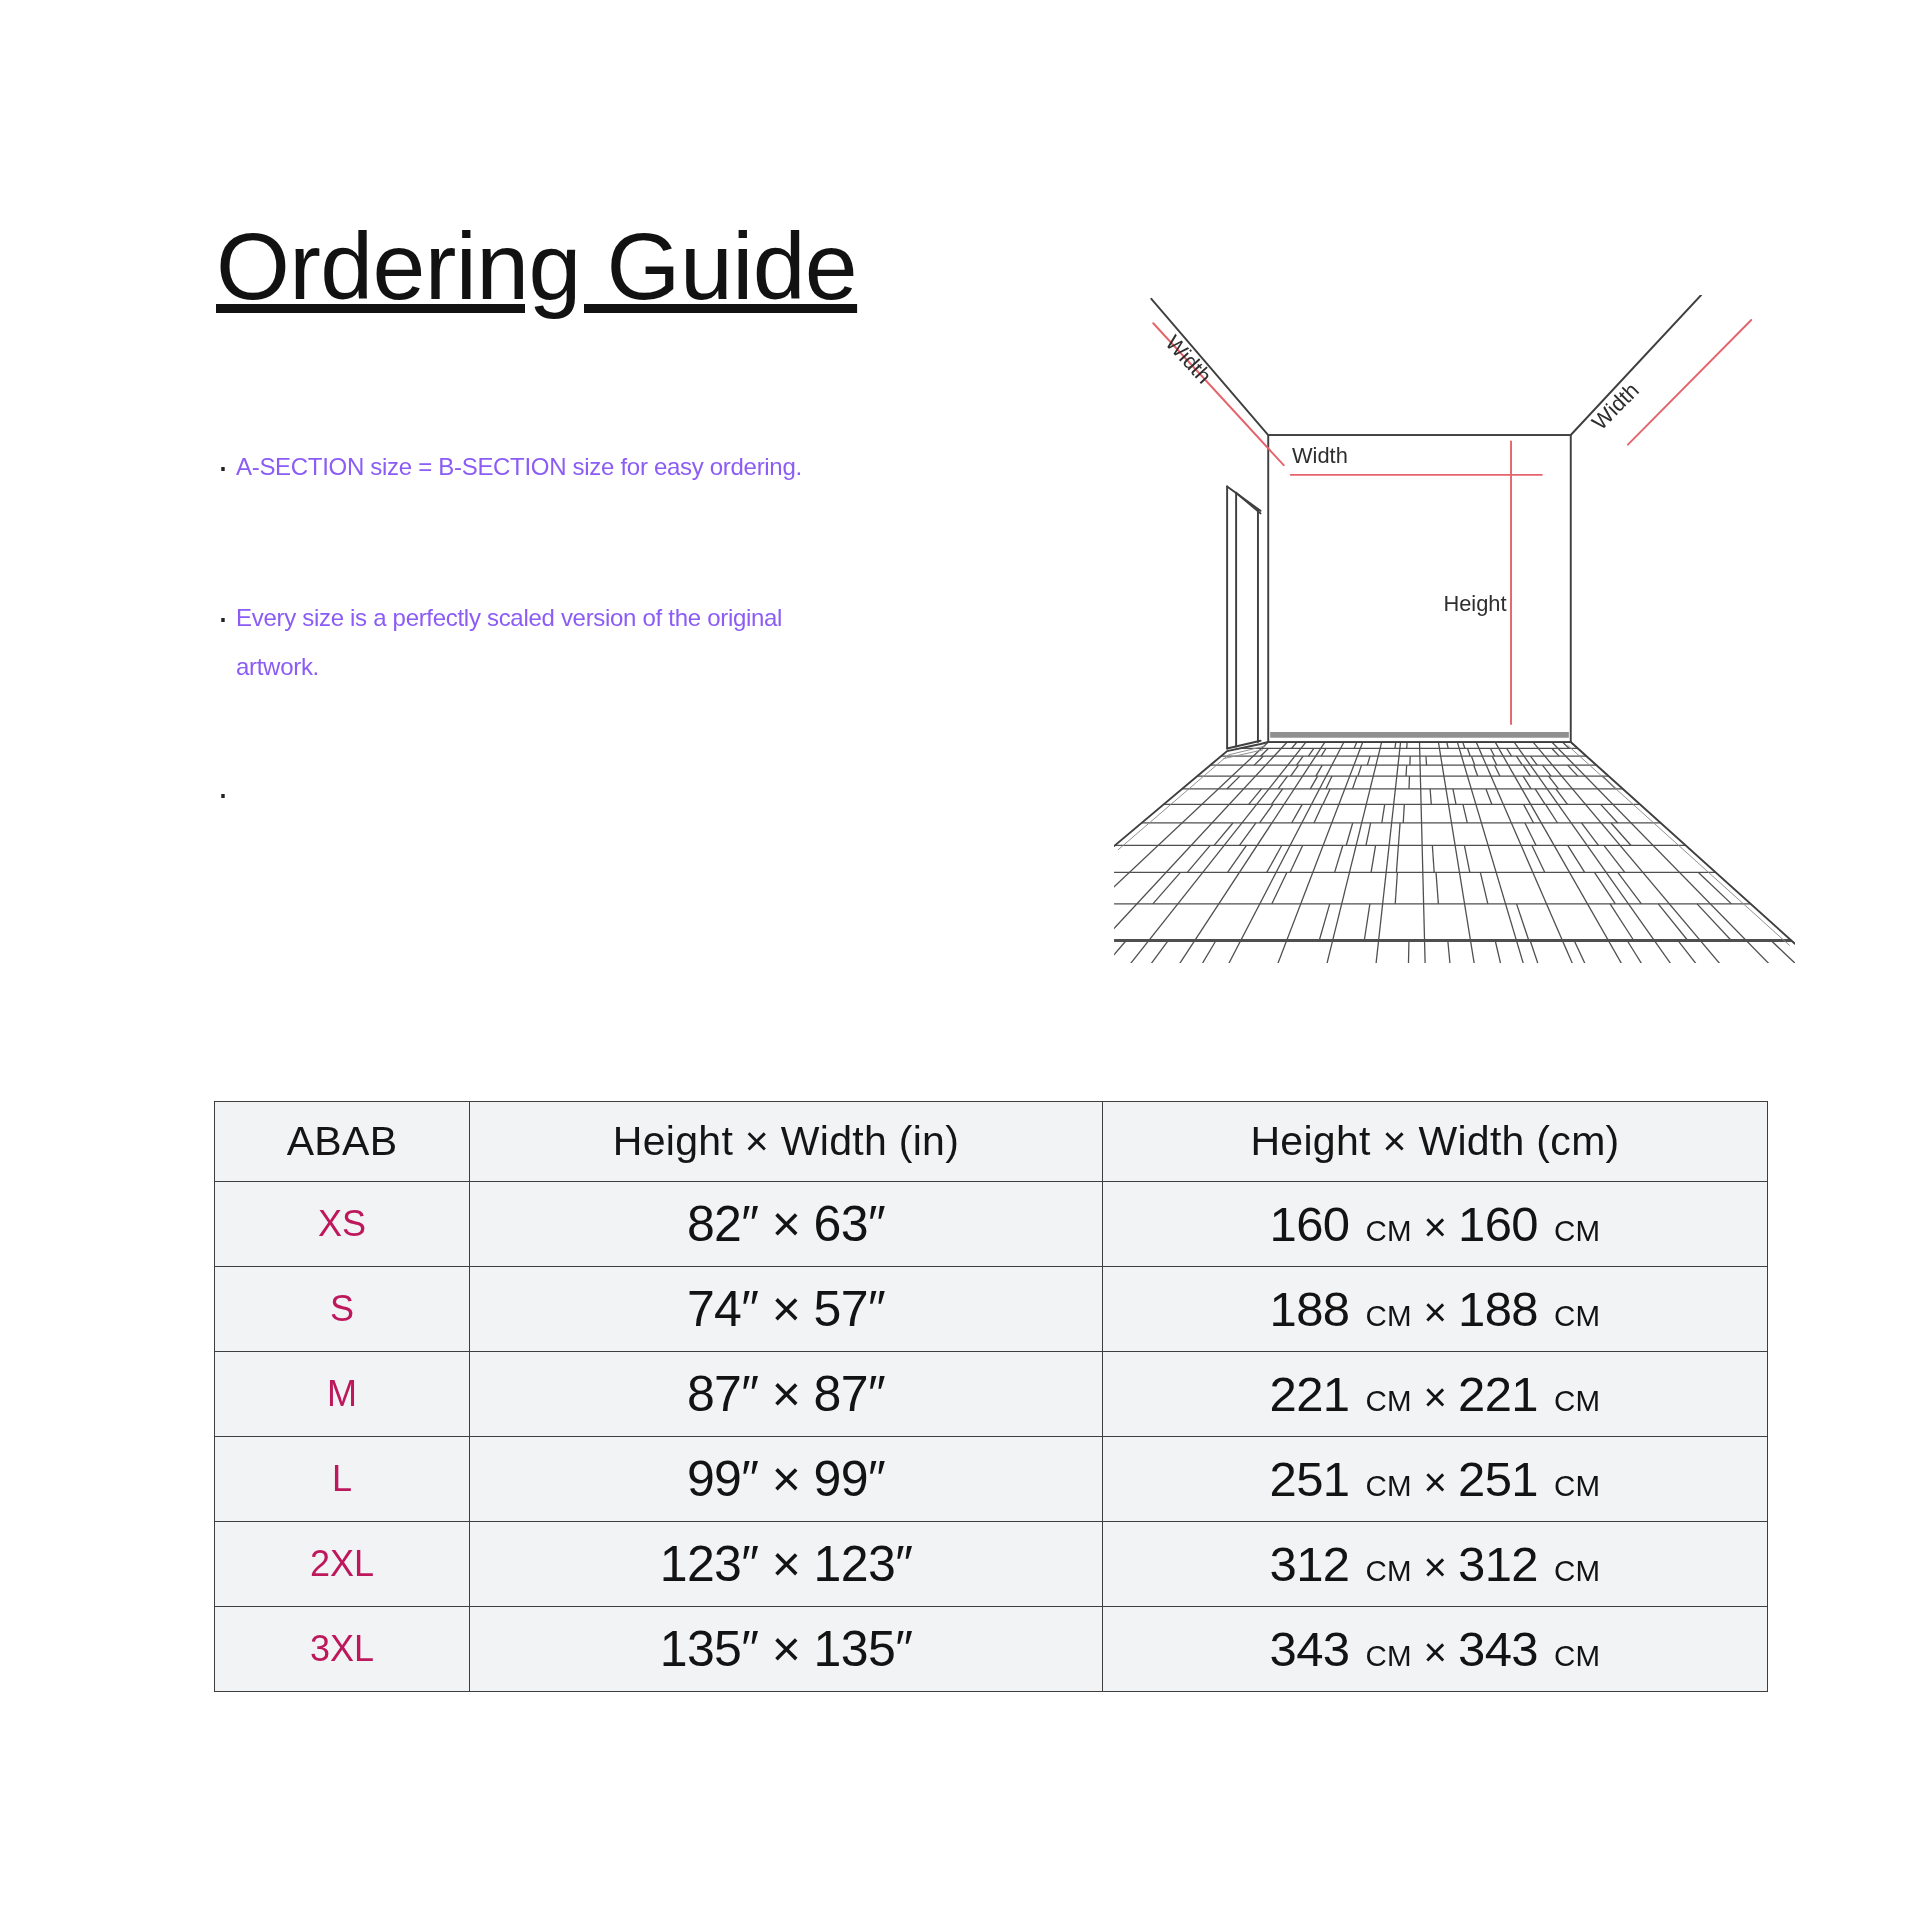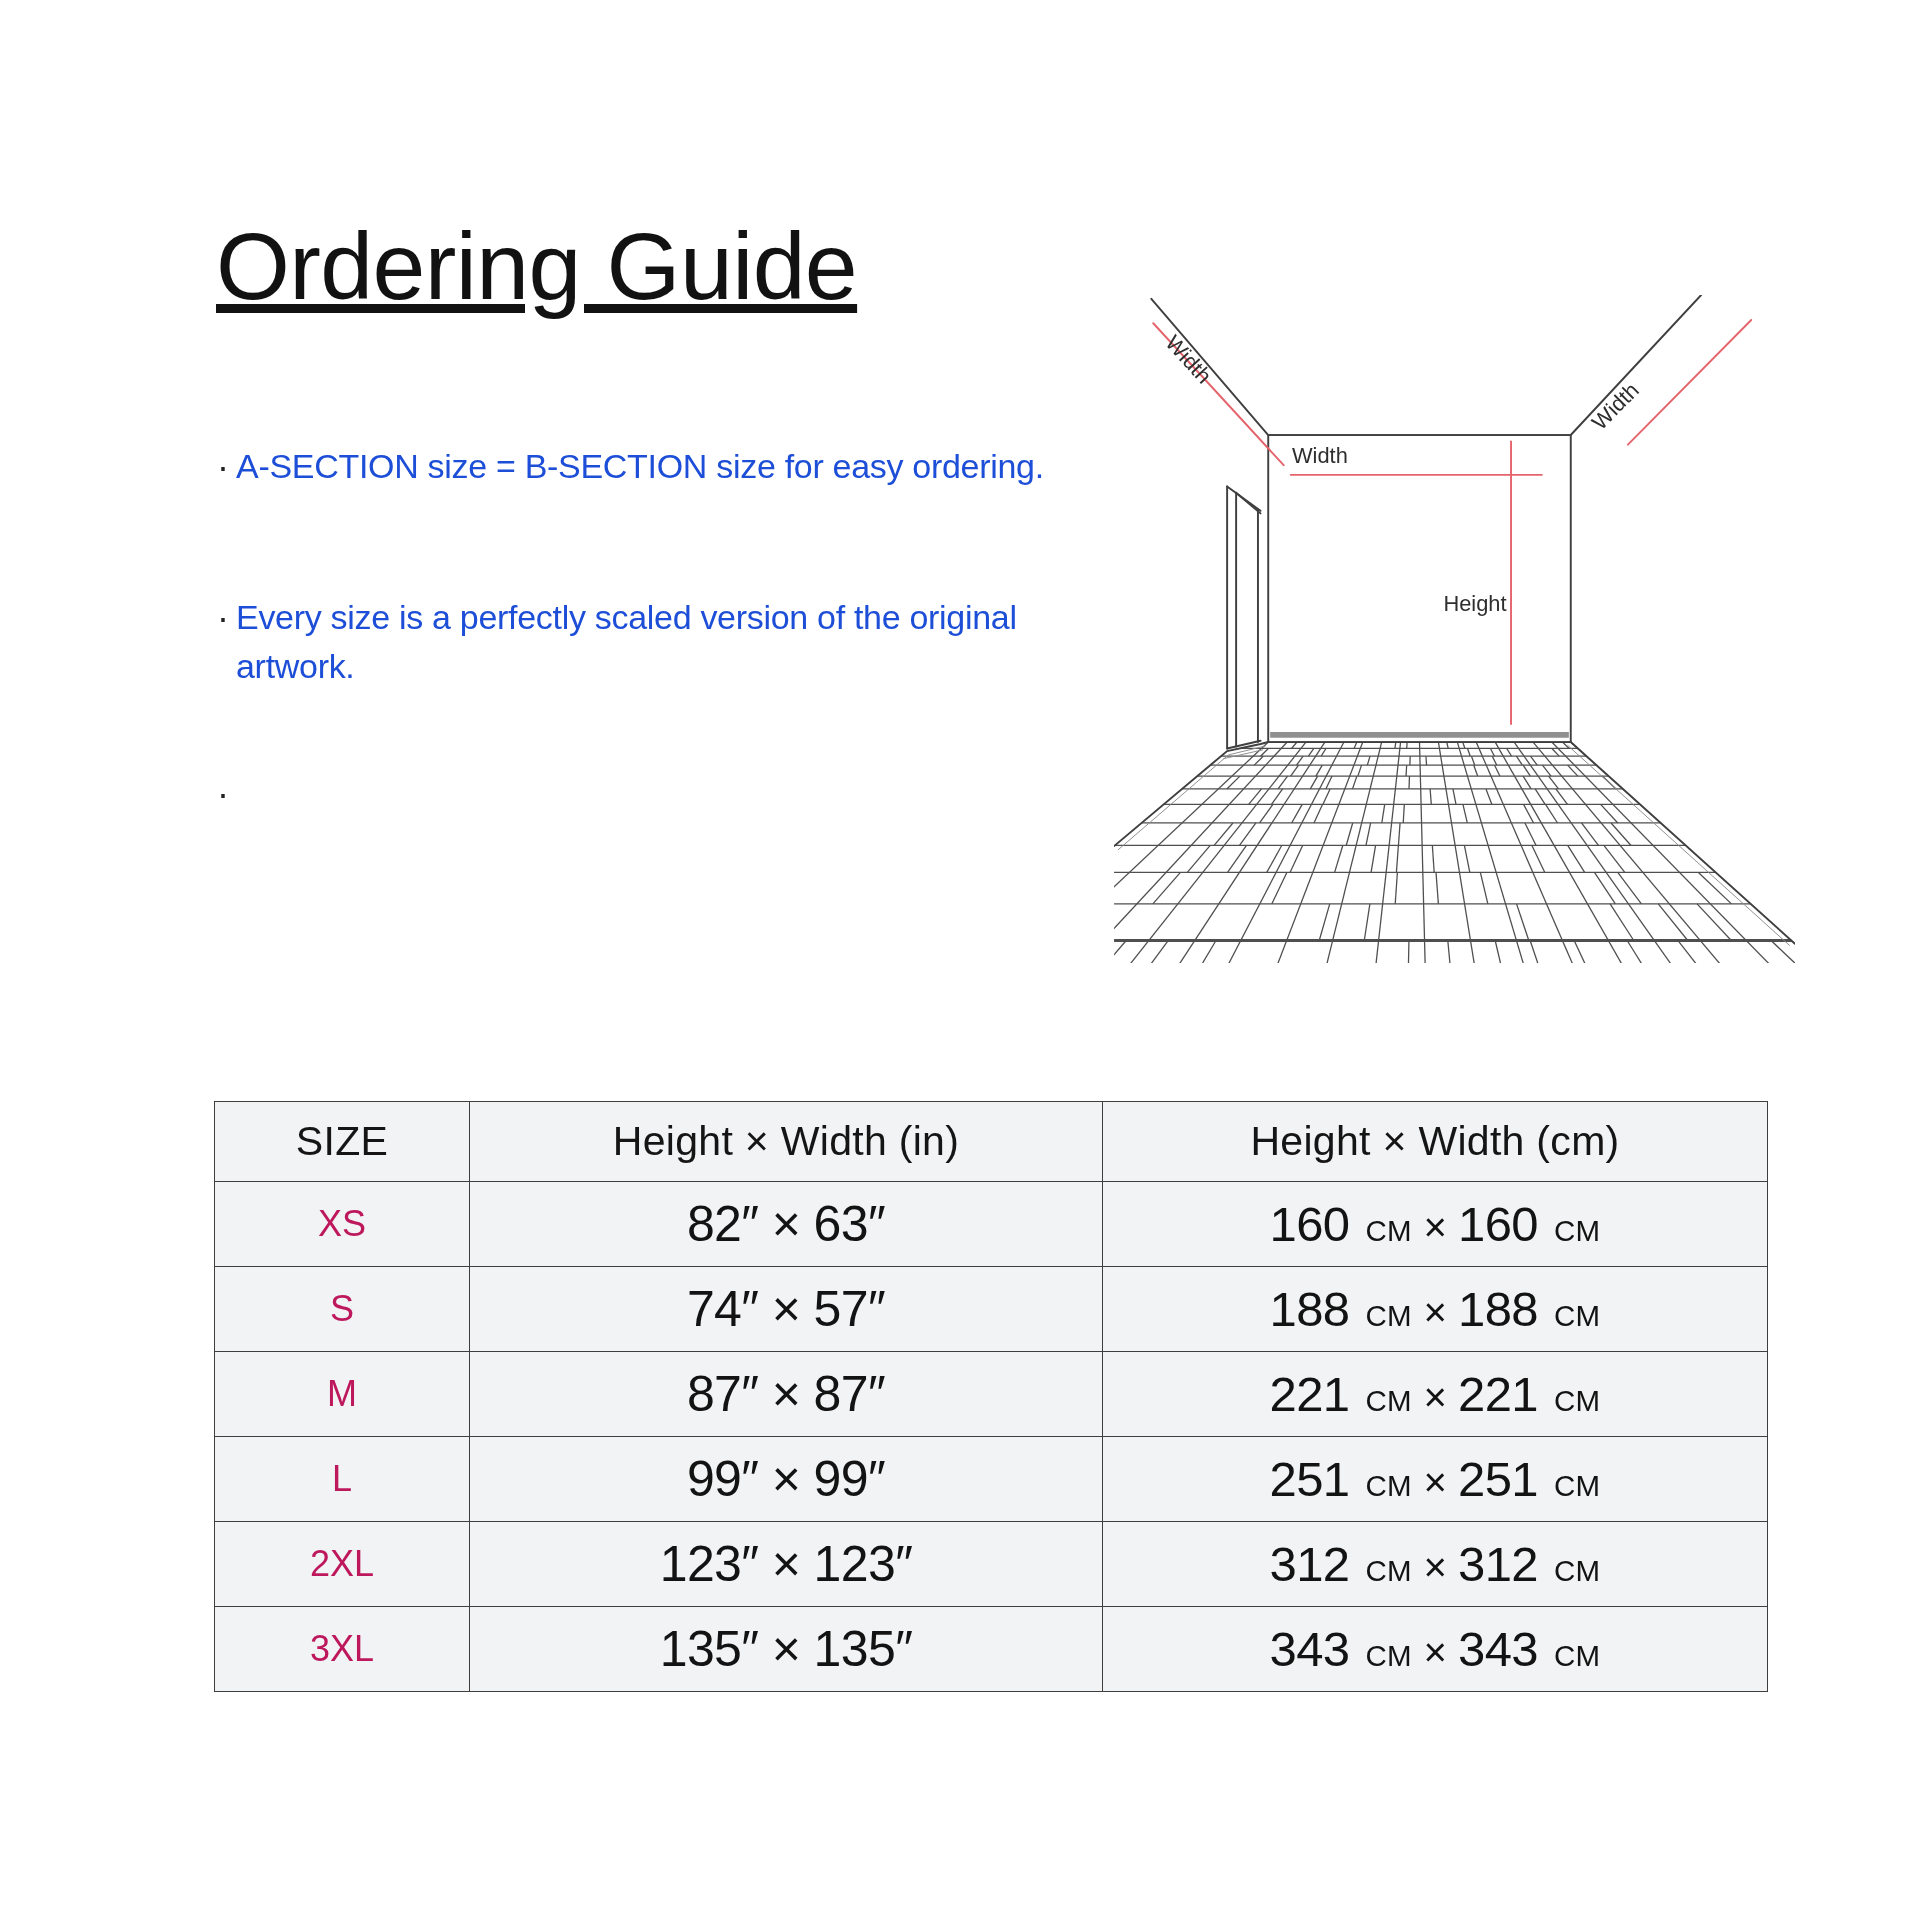--- a/index.html
+++ b/index.html
@@ -33,25 +33,25 @@
     display: flex;
     width: 1002px;
   }
   .bullet .dot {
     flex: 0 0 19px;
     font-size: 36px;
     line-height: 49px;
     color: #222;
   }
   .bullet .bullet-text {
-    font-size: 34px;
+    font-size: 24px;
     line-height: 49px;
     letter-spacing: -0.3px;
     white-space: pre-line;
-    color: #1d4ed8;
+    color: #8b5cf6;
   }
   #bullet-1 { top: 442px; }
   #bullet-2 { top: 593px; }
   #bullet-3 { top: 769px; }
 
   .room {
     position: absolute;
     left: 1114px;
     top: 295px;
     width: 681px;
@@ -289,21 +289,21 @@
 </div>
 
 <table class="size-table">
   <colgroup>
     <col style="width:255px">
       <col style="width:633px">
       <col style="width:665px">
   </colgroup>
   <thead>
     <tr>
-      <th>SIZE</th>
+      <th>ABAB</th>
       <th>Height × Width (in)</th>
       <th>Height × Width (cm)</th>
     </tr>
   </thead>
   <tbody>
     <tr>
       <td class="c-size">XS</td>
       <td class="c-in">82″ × 63″</td>
       <td class="c-cm"><span>160</span><span class="cmu">CM</span><span class="mul">×</span><span>160</span><span class="cmu">CM</span></td>
     </tr>

